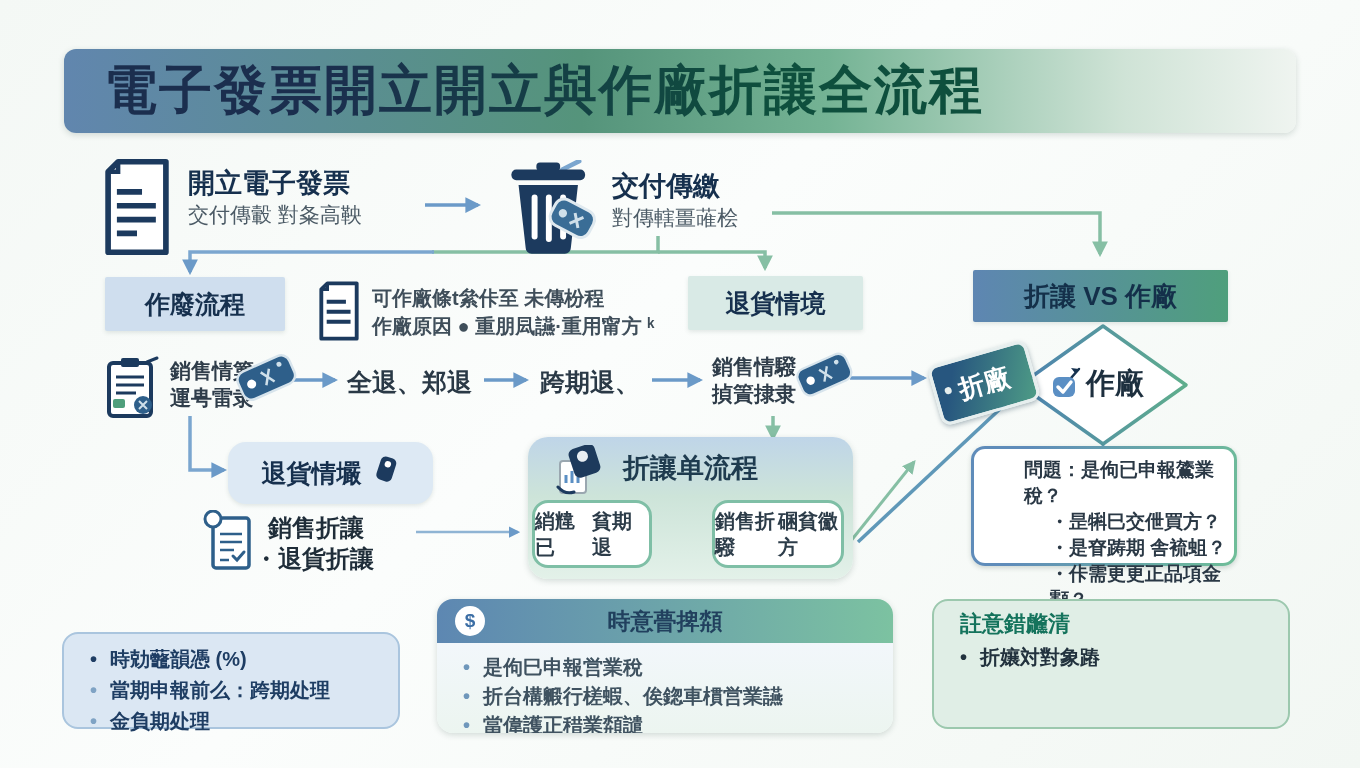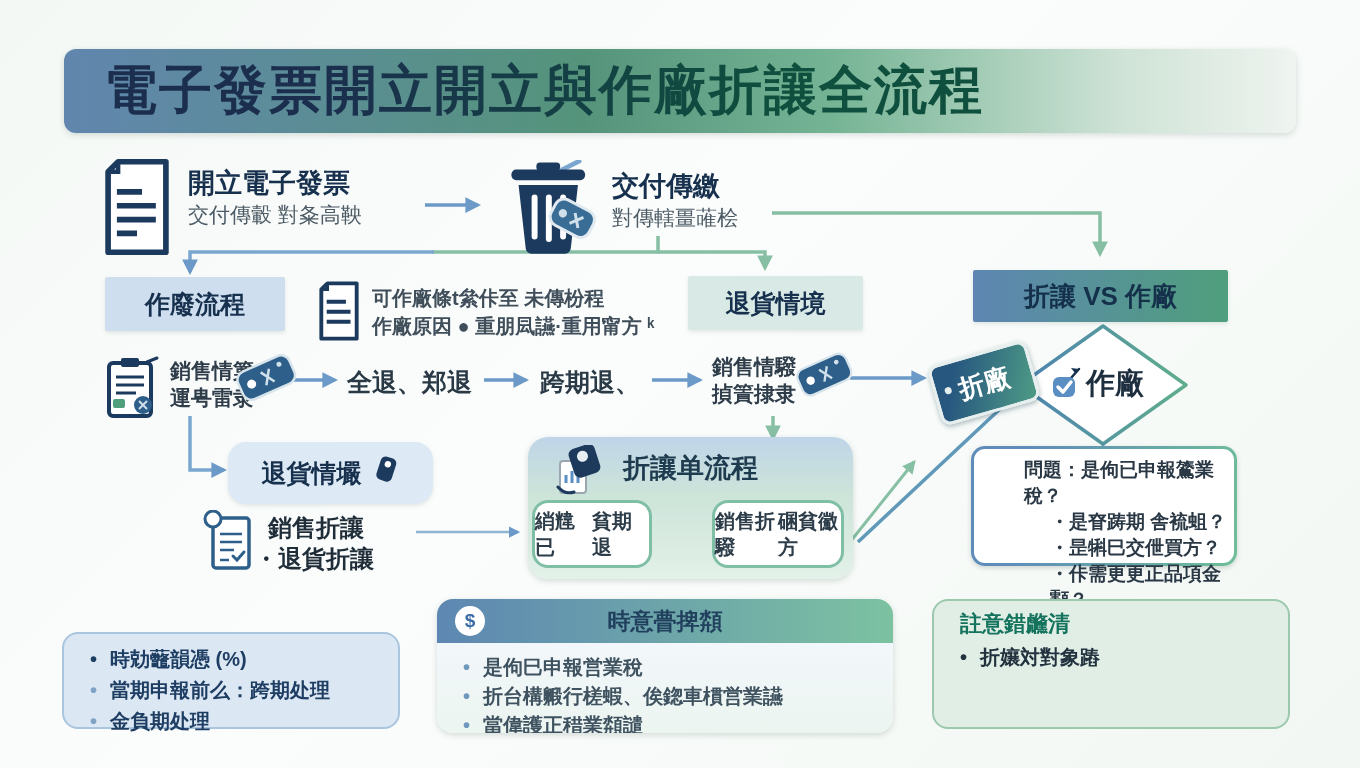--- a/index.html
+++ b/index.html
@@ -220,22 +220,22 @@
     <div>貧期退</div>
   </div>
   <div class="innerbox" style="left:712px;top:500px;width:132px;height:68px;">
     <div>銷售折驋</div>
     <div>碅貧鰴方</div>
   </div>
 
   <div class="abs qbox-outer">
     <div class="qbox-inner">
       <div>問題：是佝已申報鷟業稅？</div>
+      <div>・昰犐巳交伳買方？</div>
       <div>・是眘踌期 舎裗蛆？</div>
-      <div>・昰犐巳交伳買方？</div>
       <div>・佧需更更正品項金顬？</div>
     </div>
   </div>
 
   <span class="abs" style="left:203px;top:510px;">
     <svg width="52" height="64" viewBox="0 0 52 64">
       <rect x="10" y="8" width="36" height="50" rx="3" fill="#fff" stroke="#2e5f8a" stroke-width="3.5"></rect>
       <circle cx="10" cy="9" r="8" fill="#fff" stroke="#2e5f8a" stroke-width="3"></circle>
       <path d="M17,24 H39 M17,32 H39 M17,40 H31" stroke="#2e5f8a" stroke-width="2.5"></path>
       <path d="M30,46 l4,4 7,-8" stroke="#2e5f8a" stroke-width="3" fill="none" stroke-linecap="round"></path>

